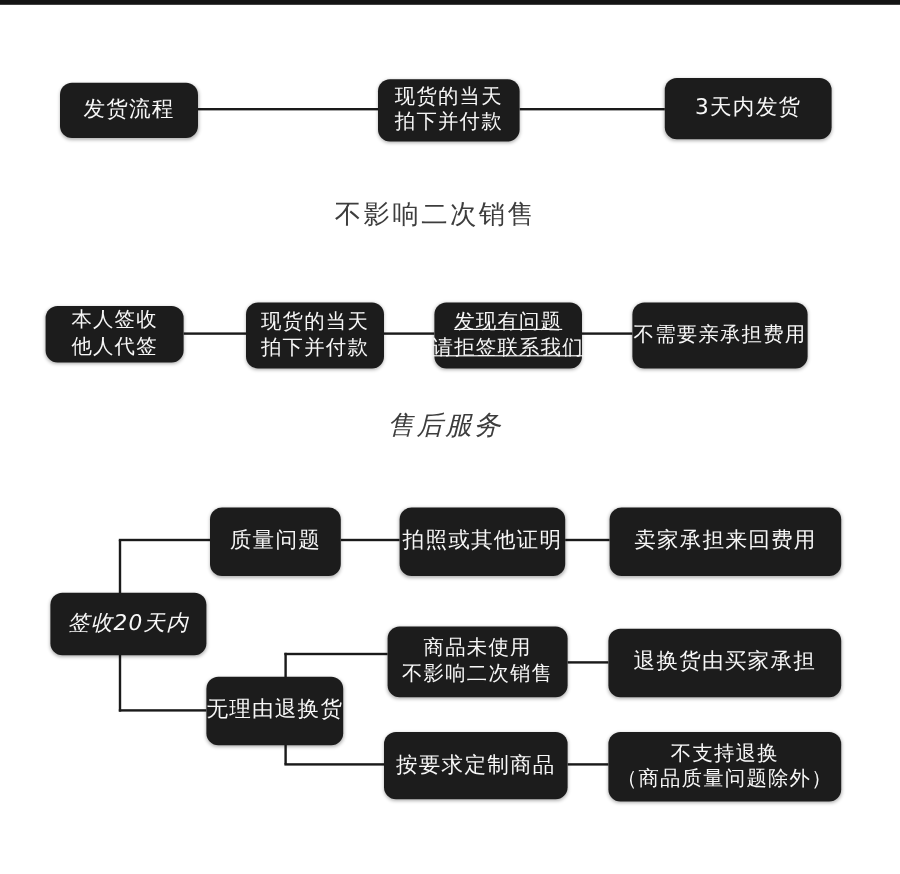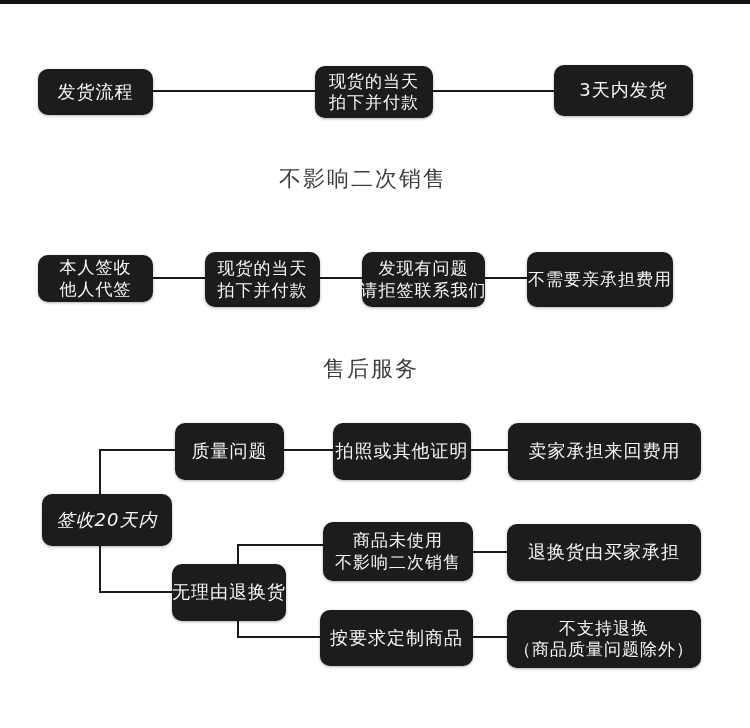--- a/index.html
+++ b/index.html
@@ -42,21 +42,21 @@
   }
 </style>
 </head>
 <body>
 
 <div class="topbar"></div>
 
 <div class="hline" style="left:153px;top:90px;width:162px;"></div>
 <div class="hline" style="left:433px;top:90px;width:121px;"></div>
 
-<div class="node" style="left:38px;top:69px;width:115px;height:46px;">
+<div class="node" style="left:50px;top:69px;width:115px;height:46px;">
   <span>发货流程</span>
 </div>
 <div class="node two" style="left:315px;top:66px;width:118px;height:52px;">
   <span>现货的当天</span>
   <span>拍下并付款</span>
 </div>
 <div class="node" style="left:554px;top:65px;width:139px;height:51px;">
   <span>3天内发货</span>
 </div>
 
@@ -67,29 +67,29 @@
 <div class="hline" style="left:485px;top:277px;width:42px;"></div>
 
 <div class="node two" style="left:38px;top:255px;width:115px;height:47px;">
   <span>本人签收</span>
   <span>他人代签</span>
 </div>
 <div class="node two" style="left:205px;top:252px;width:115px;height:55px;">
   <span>现货的当天</span>
   <span>拍下并付款</span>
 </div>
-<div class="node two" style="left:362px;top:252px;width:123px;height:55px;">
+<div class="node two" style="left:362px;top:252px;width:123px;height:55px;text-decoration:underline;">
   <span>发现有问题</span>
   <span>请拒签联系我们</span>
 </div>
 <div class="node two" style="left:527px;top:252px;width:146px;height:55px;">
   <span>不需要亲承担费用</span>
 </div>
 
-<div class="section-title" style="left:371px;top:354px;">售后服务</div>
+<div class="section-title" style="left:371px;top:340px;font-style:italic;">售后服务</div>
 
 <div class="vline" style="left:99px;top:450px;height:143px;"></div>
 <div class="hline" style="left:99px;top:449px;width:76px;"></div>
 <div class="hline" style="left:284px;top:449px;width:49px;"></div>
 <div class="hline" style="left:471px;top:449px;width:37px;"></div>
 <div class="hline" style="left:99px;top:591px;width:73px;"></div>
 <div class="vline" style="left:237px;top:544px;height:93px;"></div>
 <div class="hline" style="left:237px;top:544px;width:86px;"></div>
 <div class="hline" style="left:473px;top:551px;width:34px;"></div>
 <div class="hline" style="left:237px;top:636px;width:83px;"></div>

